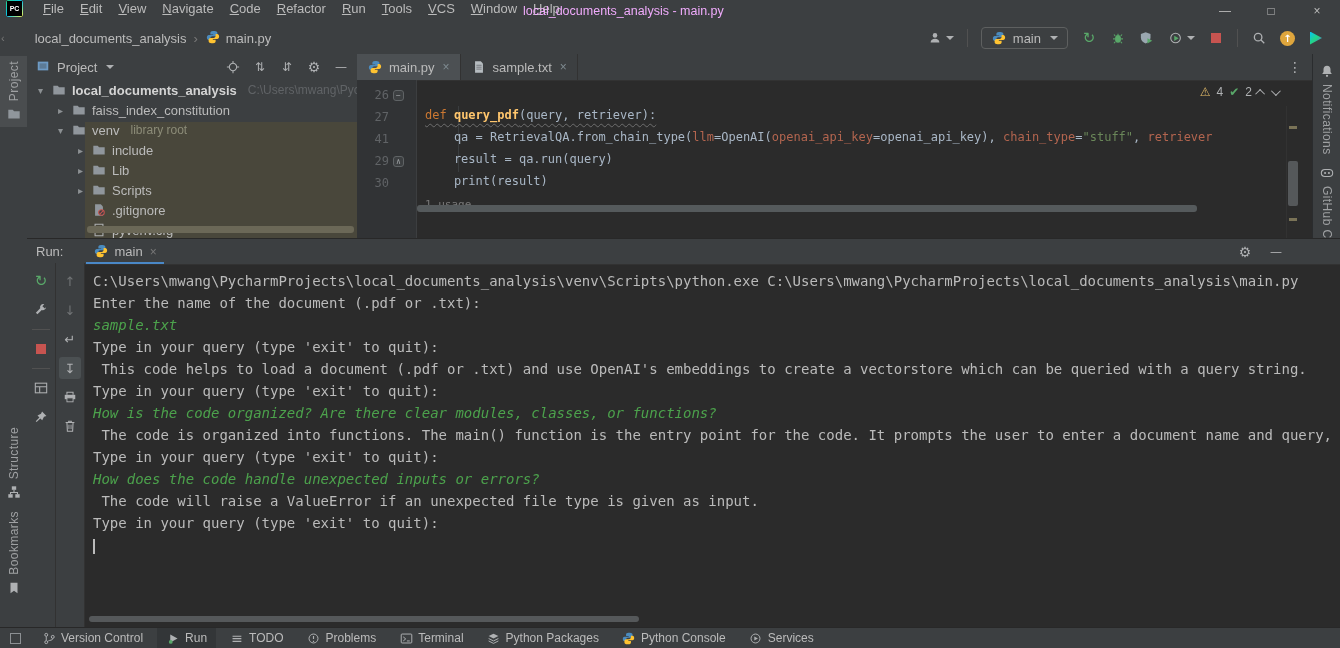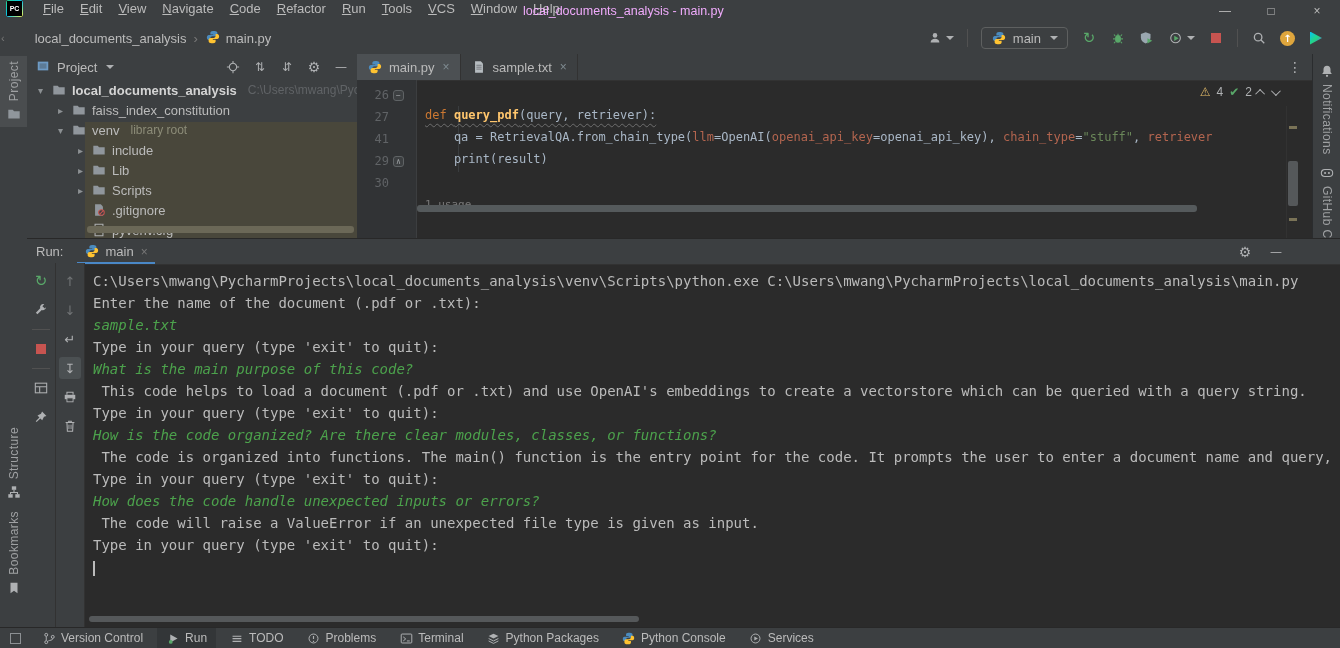--- a/index.html
+++ b/index.html
@@ -103,21 +103,21 @@
   #inspections{position:absolute;right:22px;top:5px;display:flex;align-items:center;gap:6px;
       font-size:12px;color:#afb1b3;}
   #inspections .warn{color:#E8BF6A;font-size:12px;}
   #inspections .ok{color:#59A869;font-size:12px;}
   #e-scrollcol{position:absolute;right:0;top:26px;width:13px;bottom:0;background:#2b2b2b;border-left:1px solid #323232;}
   .mrk{position:absolute;left:2px;width:8px;height:3px;background:#7A7357;}
   #e-thumb{position:absolute;left:1px;width:10px;top:55px;height:45px;background:#55585A;border-radius:2px;}
   
   #run-panel{position:absolute;left:27px;top:238px;right:0;bottom:20px;background:#2b2b2b;}
   #run-header{height:25px;background:#3c3f41;border-top:1px solid #282828;border-bottom:1px solid #323232;
-      display:flex;align-items:center;padding-left:9px;}
+      display:flex;align-items:center;padding-left:9px;gap:9px;}
   #run-tab{display:flex;align-items:center;gap:5px;margin-left:14px;height:100%;position:relative;padding:0 7px;}
   #run-tab .underline{position:absolute;left:0;right:0;bottom:0;height:2px;background:#4A88C7;}
   #run-tab .close{color:#787878;font-size:12px;margin-left:2px;}
   #run-actions{margin-left:auto;display:flex;align-items:center;gap:15px;padding-right:56px;}
   #run-left,#run-inner{position:absolute;top:25px;width:29px;bottom:0;background:#3c3f41;
       border-right:1px solid #323232;display:flex;flex-direction:column;align-items:center;
       padding-top:7px;gap:7px;box-sizing:border-box;}
   #run-left{left:0;} #run-inner{left:29px;}
   .rt-divider{width:18px;height:1px;background:#515151;margin:1px 0;}
   .rt-btn{width:22px;height:22px;display:flex;align-items:center;justify-content:center;border-radius:3px;}
@@ -452,20 +452,21 @@
           </div>
           <div class="g-row">
             <span class="g-num">30</span>
             <span class="fold-slot"></span>
           </div>
         </div>
       <div class="indent-guide"></div>
       <div id="code">
           <div class="code-line"><span class="tk tk-kw tk-wavy">def </span><span class="tk tk-fn tk-wavy">query_pdf</span><span class="tk tk-p tk-wavy">(query, retriever):</span></div>
           <div class="code-line"><span class="tk tk-p">    qa = RetrievalQA.from_chain_type(</span><span class="tk tk-param">llm</span><span class="tk tk-p">=OpenAI(</span><span class="tk tk-param">openai_api_key</span><span class="tk tk-p">=openai_api_key), </span><span class="tk tk-param">chain_type</span><span class="tk tk-p">=</span><span class="tk tk-str">"stuff"</span><span class="tk tk-p">, </span><span class="tk tk-param">retriever</span></div>
+          <div class="code-line"><span class="tk tk-p">    result = qa.run(query)</span></div>
           <div class="code-line"><span class="tk tk-p">    print(result)</span></div>
           <div class="code-line"></div>
         </div>
       <div id="usage-hint">1 usage</div>
       <div id="e-hscroll"></div>
       <div id="inspections">
         <span class="warn">⚠</span>
         <span>4</span>
         <span class="ok">✔</span>
         <span>2</span>
@@ -610,21 +611,20 @@
               <path d="M6.8 6.5v5M9.2 6.5v5" stroke="#AFB1B3"></path>
             </svg>
           </span>
         </div>
       </div>
     <div id="console">
         <div class="cl cl-out">C:\Users\mwang\PycharmProjects\local_documents_analysis\venv\Scripts\python.exe C:\Users\mwang\PycharmProjects\local_documents_analysis\main.py</div>
         <div class="cl cl-out">Enter the name of the document (.pdf or .txt):</div>
         <div class="cl cl-in">sample.txt</div>
         <div class="cl cl-out">Type in your query (type 'exit' to quit):</div>
-        <div class="cl cl-in">What is the main purpose of this code?</div>
         <div class="cl cl-out"> This code helps to load a document (.pdf or .txt) and use OpenAI's embeddings to create a vectorstore which can be queried with a query string.</div>
         <div class="cl cl-out">Type in your query (type 'exit' to quit):</div>
         <div class="cl cl-in">How is the code organized? Are there clear modules, classes, or functions?</div>
         <div class="cl cl-out"> The code is organized into functions. The main() function is the entry point for the code. It prompts the user to enter a document name and query, load</div>
         <div class="cl cl-out">Type in your query (type 'exit' to quit):</div>
         <div class="cl cl-in">How does the code handle unexpected inputs or errors?</div>
         <div class="cl cl-out"> The code will raise a ValueError if an unexpected file type is given as input.</div>
         <div class="cl cl-out">Type in your query (type 'exit' to quit):</div>
         <div class="cl cl-caret"><span class="caret"></span></div>
       </div>

